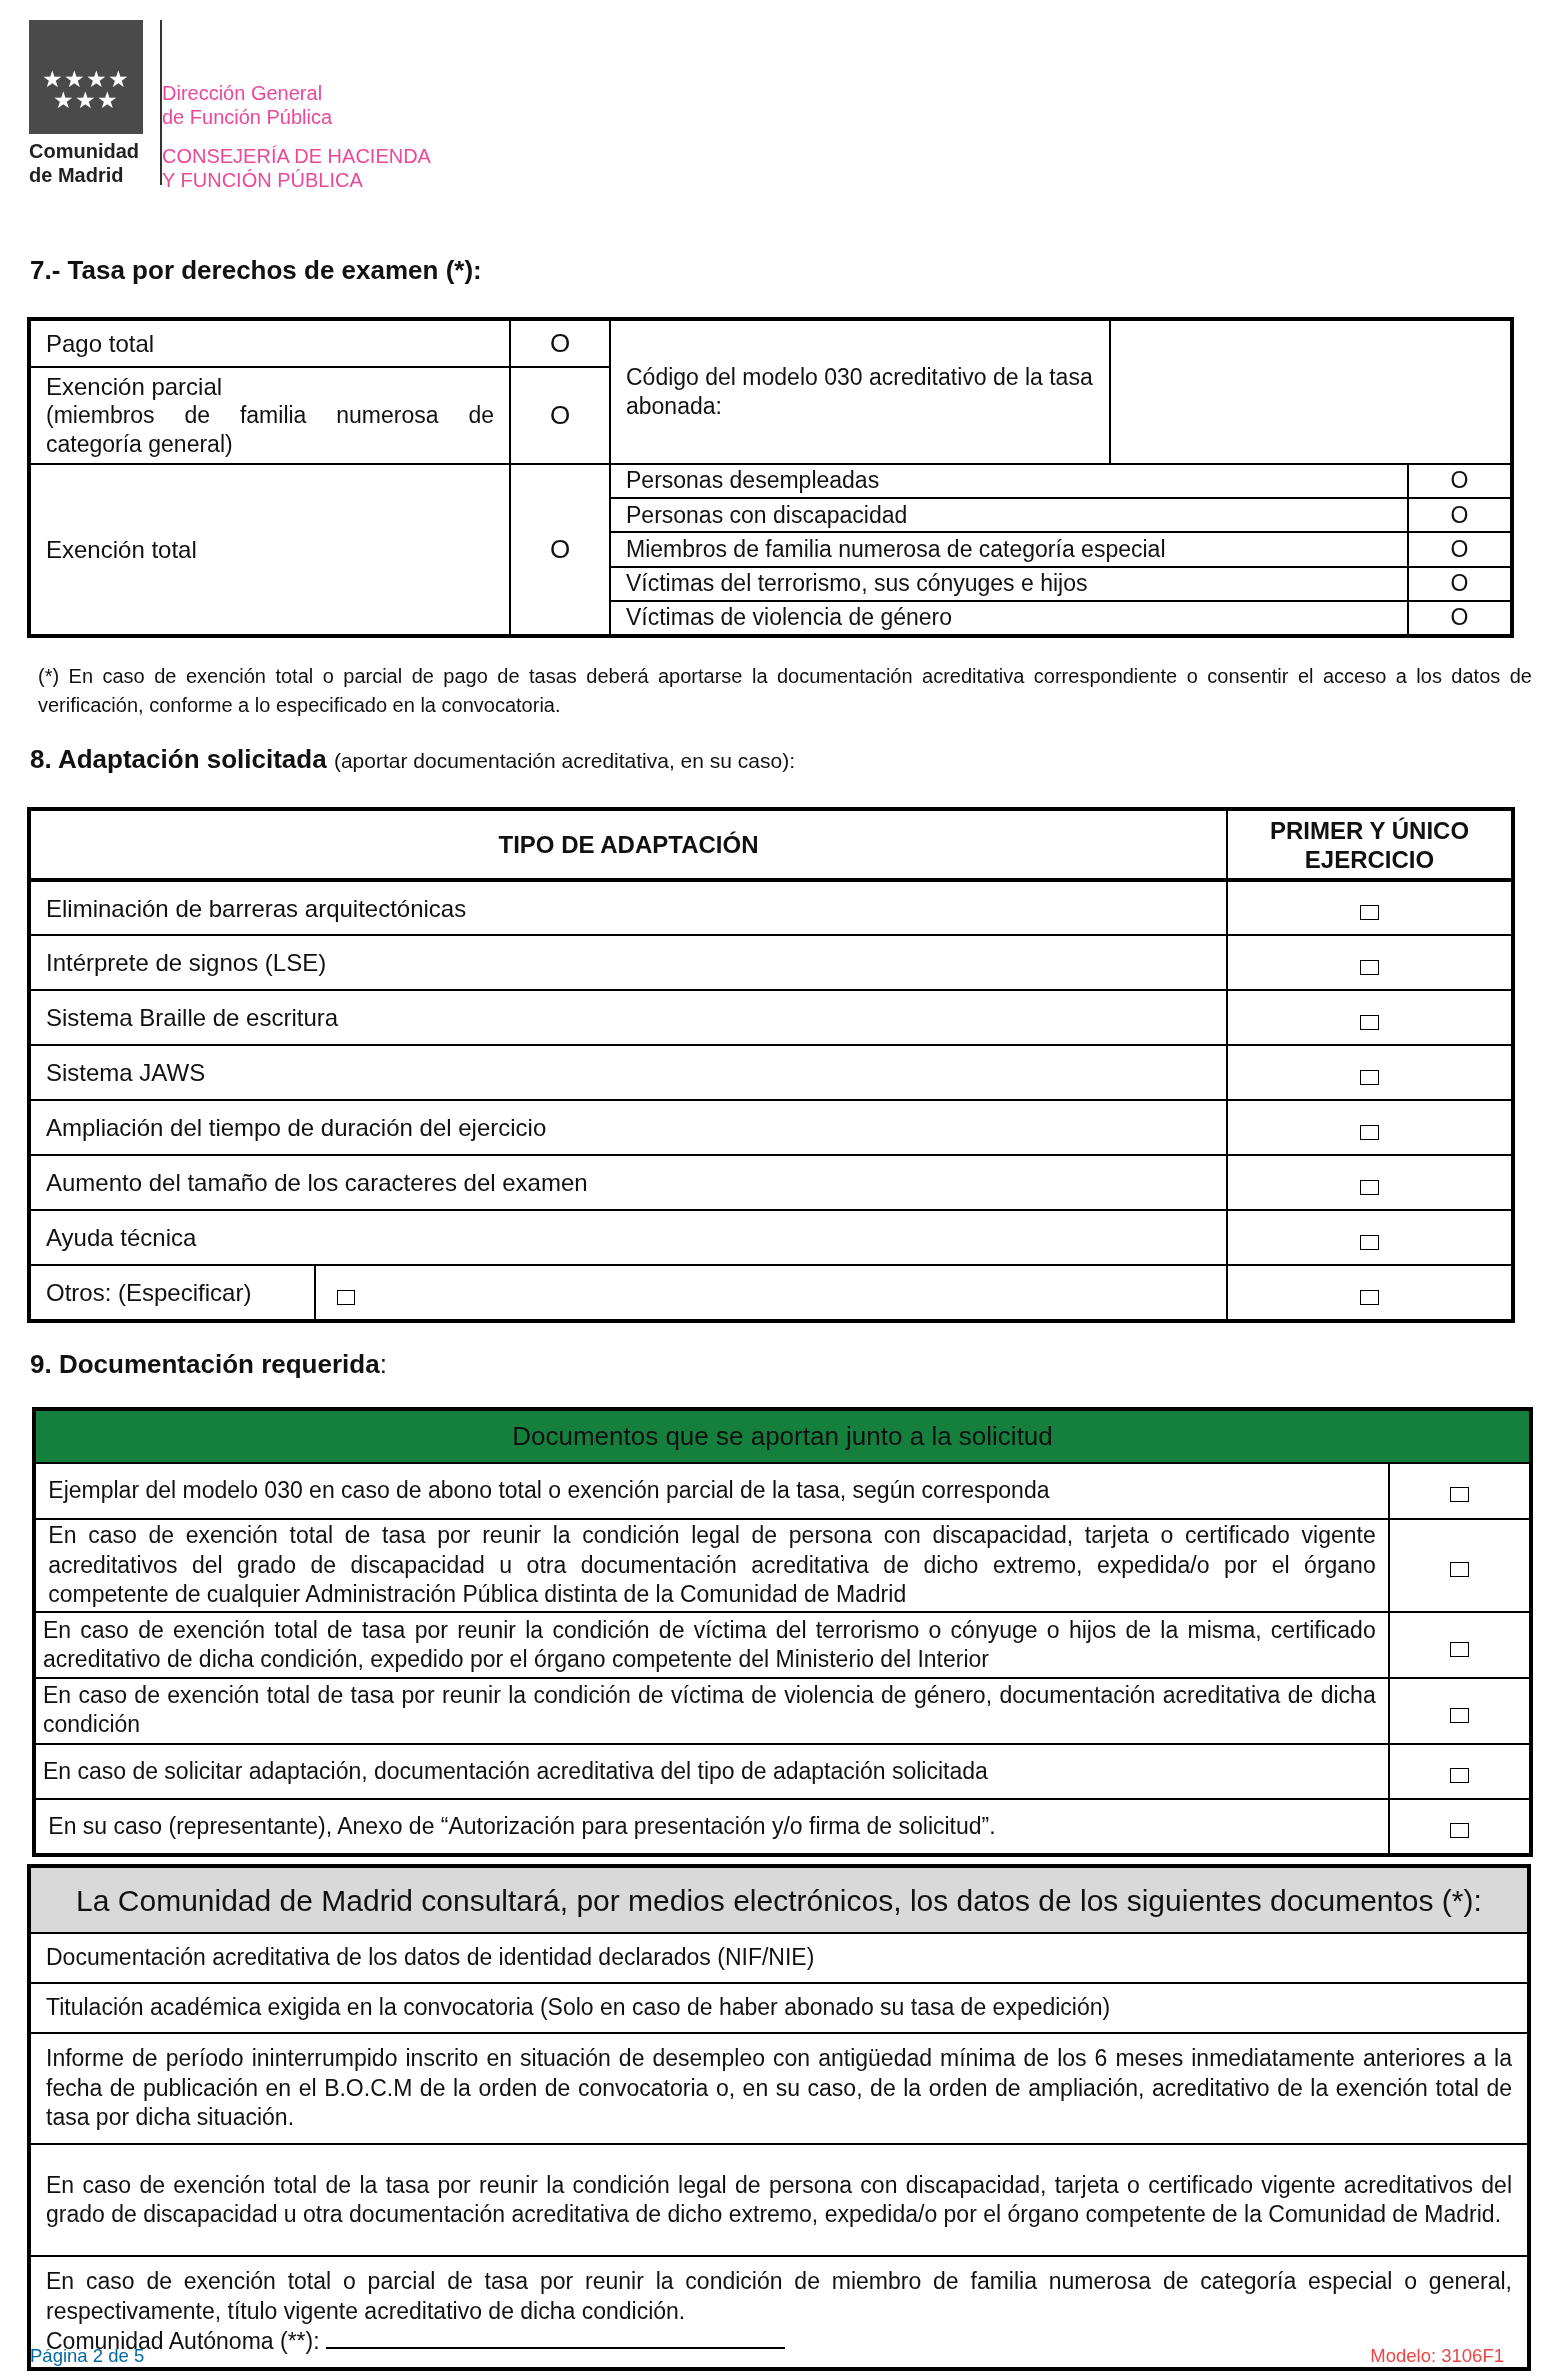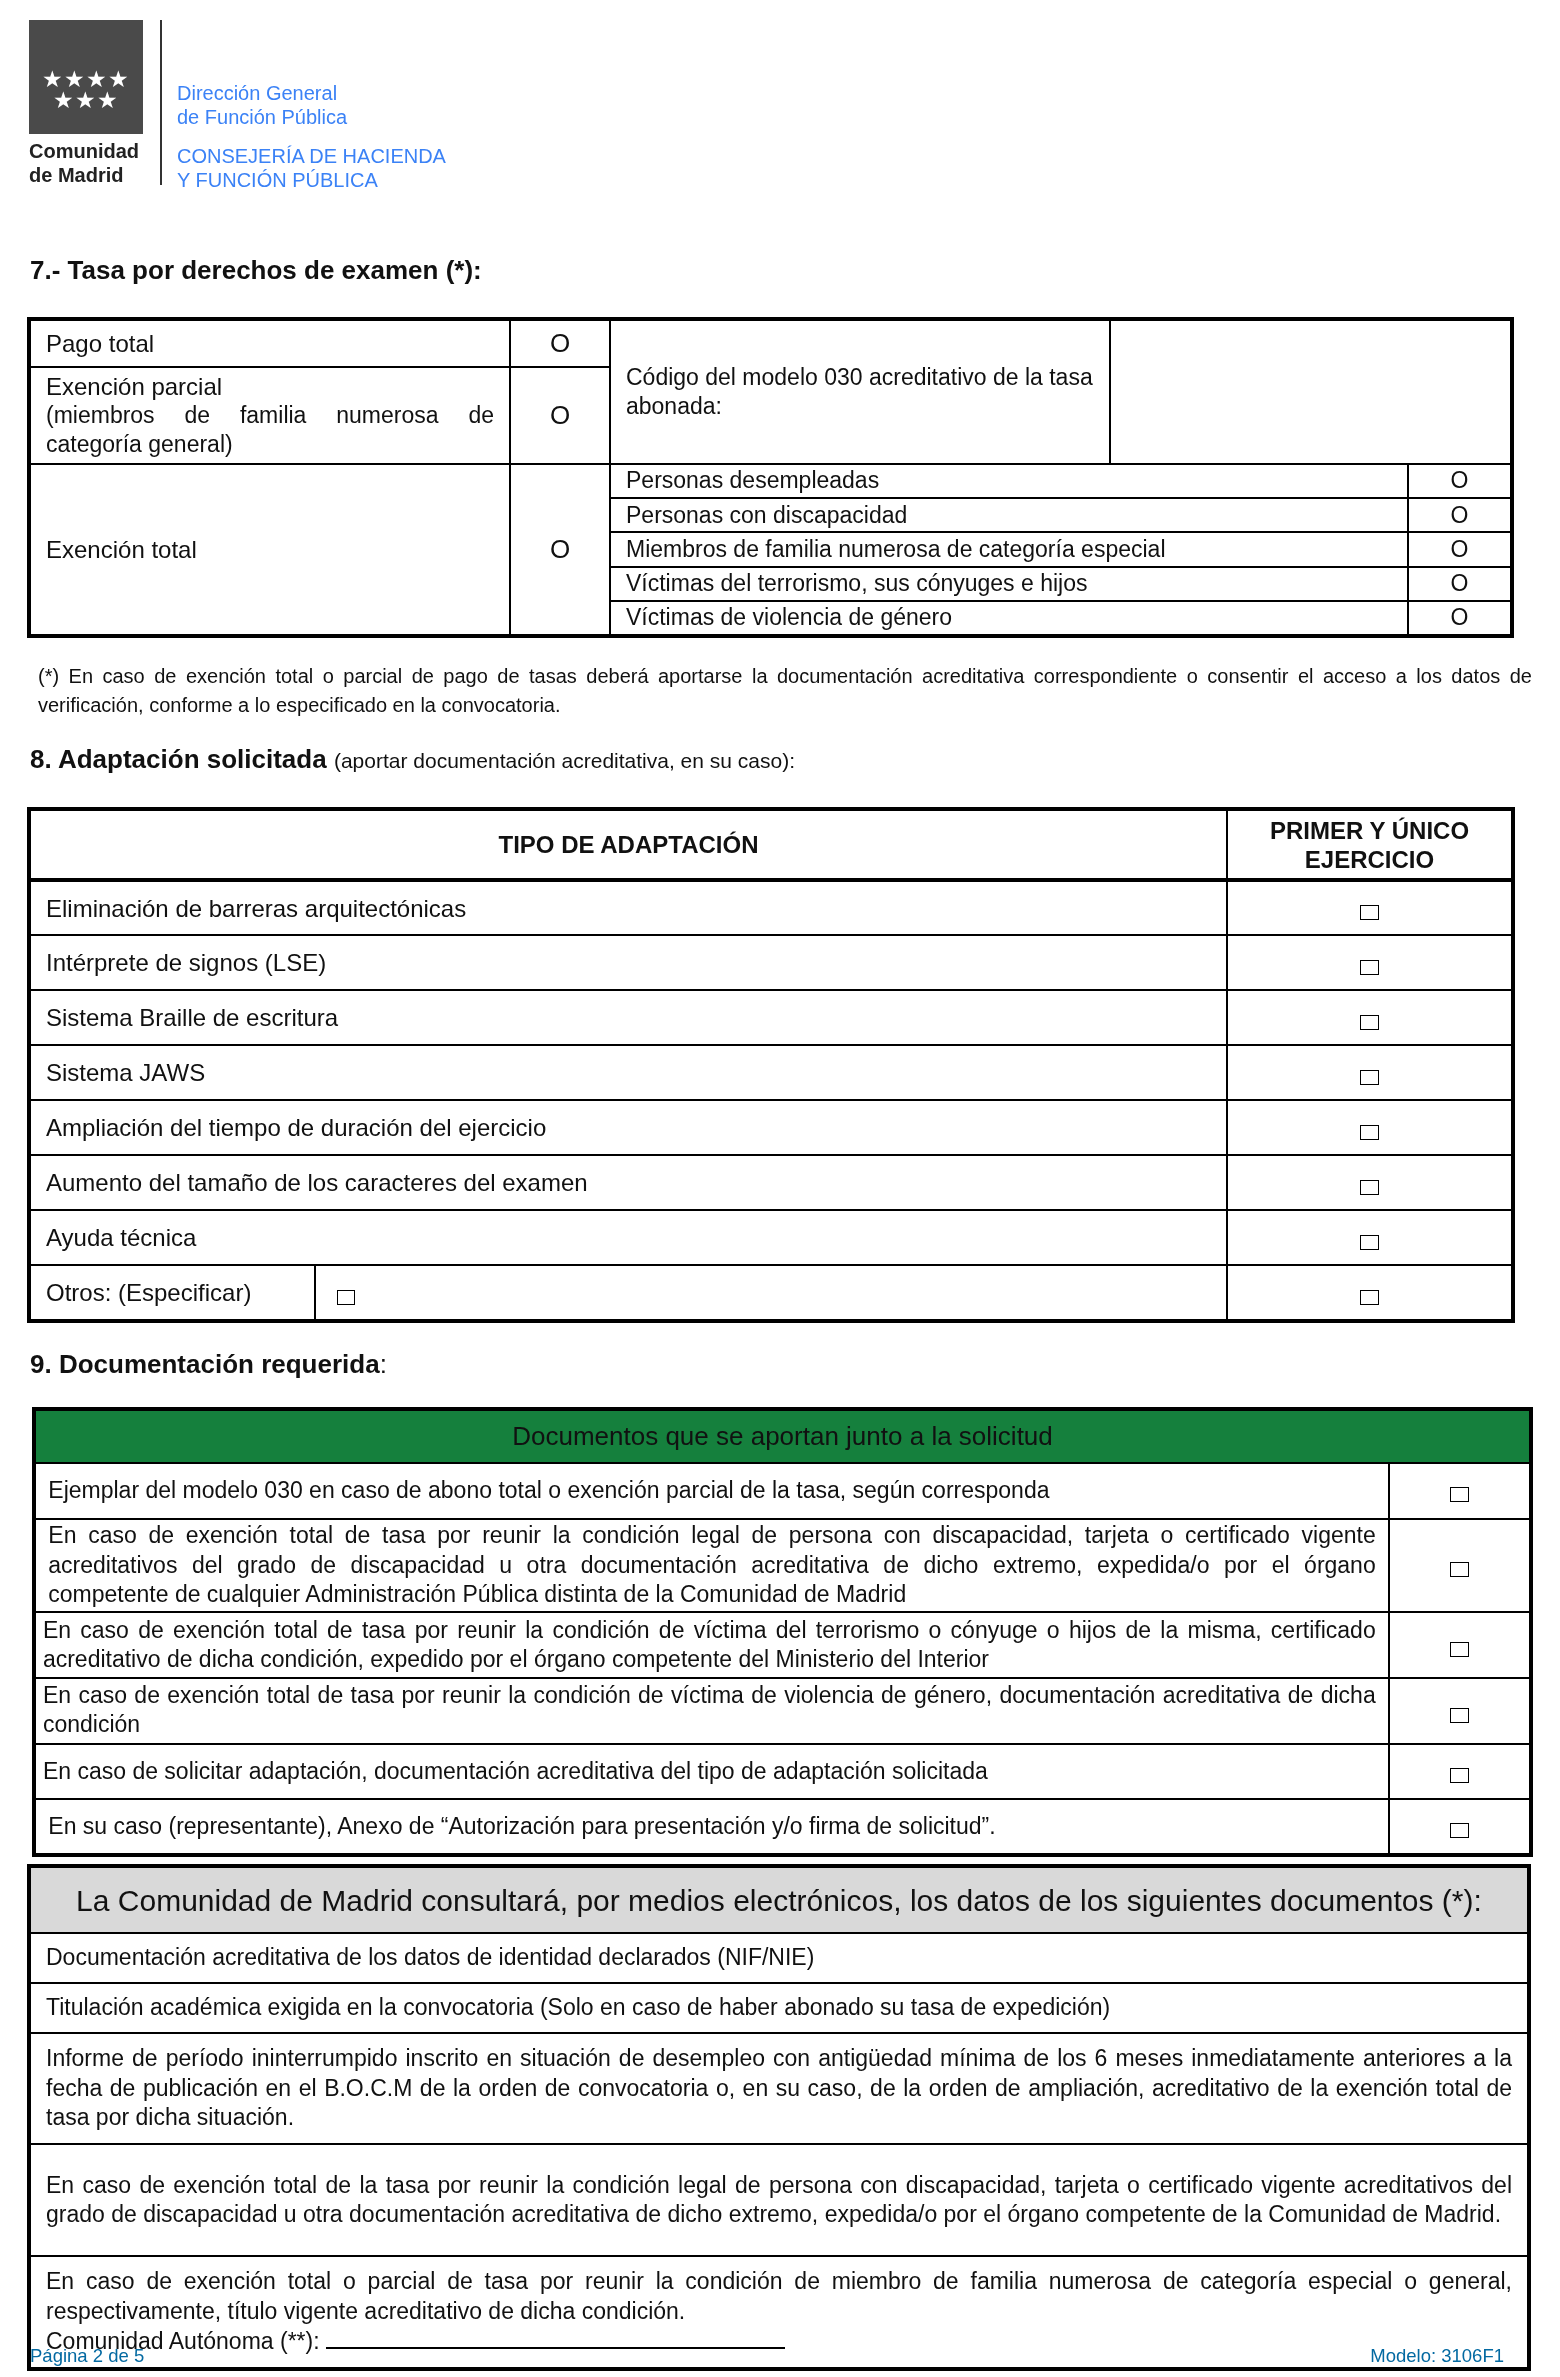--- a/index.html
+++ b/index.html
@@ -4,21 +4,21 @@
 <style>
   * { box-sizing: border-box; margin: 0; padding: 0; }
   html, body { width: 1560px; height: 2377px; background: #ffffff; overflow: hidden; }
   body { position: relative; font-family: "Liberation Sans", sans-serif; color: #111; }
 
   
   .logo-box { position: absolute; left: 29px; top: 20px; width: 114px; height: 114px; background: #4a4a4a; }
   .stars { position: absolute; left: 0; right: 0; top: 49px; text-align: center; color: #fff; font-size: 23px; line-height: 20.6px; letter-spacing: 1.4px; }
   .logo-name { position: absolute; left: 29px; top: 139px; width: 117px; font-weight: bold; font-size: 20px; line-height: 24px; color: #222; font-family: "Liberation Sans", sans-serif; }
   .logo-divider { position: absolute; left: 160px; top: 20px; width: 2.1px; height: 165px; background: #333; }
-  .org-text { position: absolute; left: 177px; font-size: 20px; line-height: 24px; color: #3b82f6; }
+  .org-text { position: absolute; left: 162px; font-size: 20px; line-height: 24px; color: #ec4899; }
   .org-1 { top: 81px; }
   .org-2 { top: 144px; }
 
   
   .section-title { position: absolute; left: 30px; font-weight: bold; font-size: 26px; color: #111; }
   .section-title .sub { font-weight: normal; font-size: 21px; }
   .section-title .colon { font-weight: normal; }
 
   
   table { position: absolute; border-collapse: collapse; table-layout: fixed; }
@@ -52,21 +52,21 @@
   #t9a .chk-cell { text-align: center; padding: 0; }
 
   
   #t9b { left: 29px; top: 1866px; width: 1500px; height: 503px; }
   #t9b th { background: #d9d9d9; font-size: 30px; text-align: center; height: 65px; font-weight: normal; }
   #t9b td { padding: 4.1px 15px; font-size: 23px; line-height: 29.5px; }
   .underline-field { display: inline-block; width: 459px; border-bottom: 2.1px solid #000; height: 23px; vertical-align: baseline; }
 
   
   .footer-left { position: absolute; left: 30px; top: 2345px; font-size: 18.5px; color: #0369a1; }
-  .footer-right { position: absolute; right: 56px; top: 2345px; font-size: 18.5px; color: #0369a1; }
+  .footer-right { position: absolute; right: 56px; top: 2345px; font-size: 18.5px; color: #ef4444; }
 </style>
 </head>
 <body>
 
 <div class="logo-box">
   <div class="stars">
     <div>★★★★</div>
     <div>★★★</div>
   </div>
 </div>

